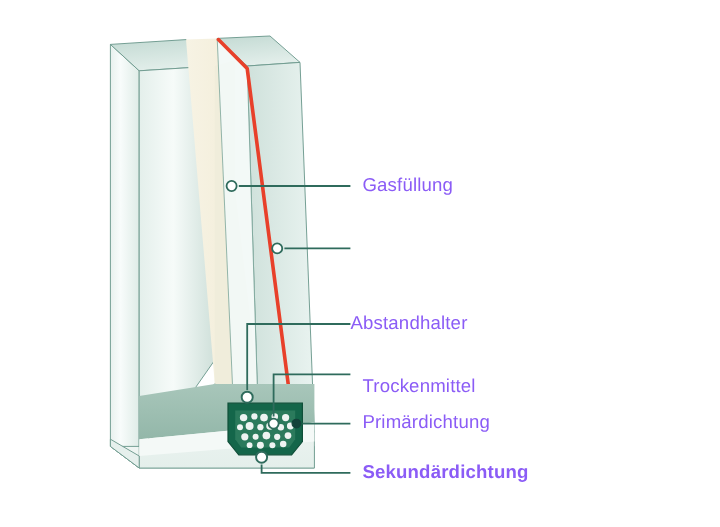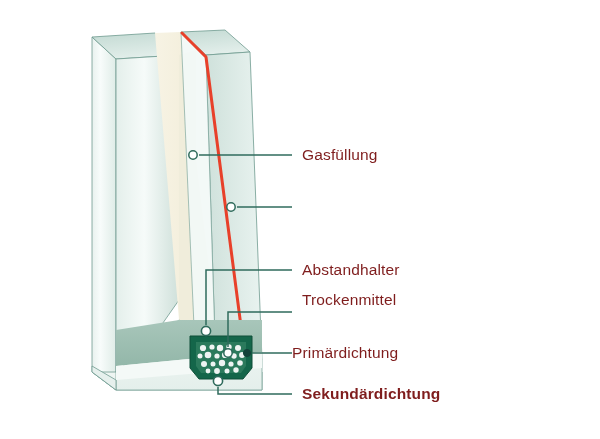--- a/index.html
+++ b/index.html
@@ -26,21 +26,21 @@
     width: 600px;
     height: 439px;
     display: block;
   }
   .callout-label {
     position: absolute;
     font-family: "Liberation Sans", sans-serif;
     font-size: 15.5px;
     font-weight: 400;
     letter-spacing: 0.15px;
-    color: #7f1d1d;
+    color: #8b5cf6;
     white-space: nowrap;
     line-height: 1;
   }
 </style>
 </head>
 <body>
 
 <div id="stage">
 
   <svg id="diagram" viewBox="0 0 600 439">
@@ -160,21 +160,21 @@
       <circle cx="206" cy="331" r="4.6" fill="#ffffff" stroke="#2f6b5c" stroke-width="1.6"></circle>
       <circle cx="228" cy="353" r="4.2" fill="#ffffff" stroke="#2f6b5c" stroke-width="1.5"></circle>
       <circle cx="247" cy="353" r="3.6" fill="#14423a" stroke="#14423a" stroke-width="1"></circle>
       <circle cx="218" cy="381" r="4.6" fill="#ffffff" stroke="#2f6b5c" stroke-width="1.6"></circle>
     </g>
   </svg>
 
   <div class="callout-label" style="left:302px; top:147px;">Gasfüllung</div>
 
 
-  <div class="callout-label" style="left:302px; top:262px;text-align:center;">Abstandhalter</div>
+  <div class="callout-label" style="left:292px; top:262px;text-align:center;">Abstandhalter</div>
 
-  <div class="callout-label" style="left:302px; top:292px;text-align:right;">Trockenmittel</div>
+  <div class="callout-label" style="left:302px; top:315px;text-align:right;">Trockenmittel</div>
 
-  <div class="callout-label" style="left:292px; top:345px;">Primärdichtung</div>
+  <div class="callout-label" style="left:302px; top:345px;">Primärdichtung</div>
 
   <div class="callout-label" style="left:302px; top:386px;font-weight:bold;">Sekundärdichtung</div>
 
 </div>
 
 </body></html>

